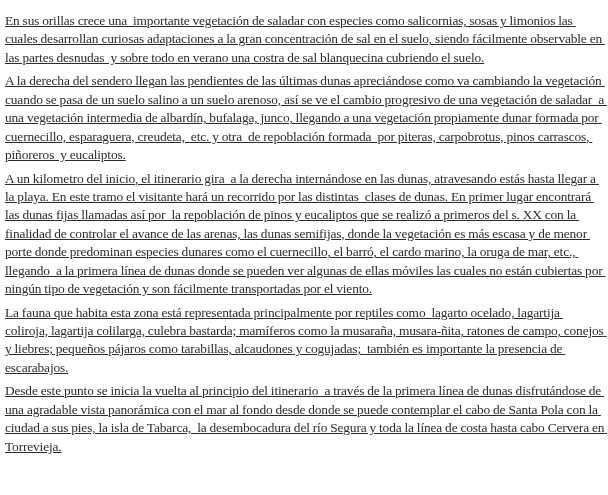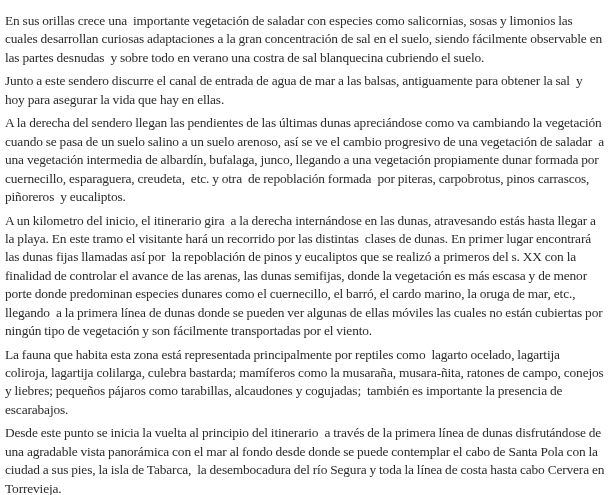--- a/index.html
+++ b/index.html
@@ -22,25 +22,25 @@
       font-size: 13.4px;
       line-height: 18.4px;
       color: #2b2b2b;
       letter-spacing: -0.15px;
       word-spacing: -0.2px;
     }
     .doc p {
       margin: 0 0 5.2px 0;
       padding: 0;
       white-space: pre-wrap;
+      text-decoration: underline;
     }
   </style>
 </head>
 <body>
 
 <div class="doc">
   <p>En sus orillas crece una  importante vegetación de saladar con especies como salicornias, sosas y limonios las cuales desarrollan curiosas adaptaciones a la gran concentración de sal en el suelo, siendo fácilmente observable en las partes desnudas  y sobre todo en verano una costra de sal blanquecina cubriendo el suelo.</p>
-  <p>Junto a este sendero discurre el canal de entrada de agua de mar a las balsas, antiguamente para obtener la sal  y hoy para asegurar la vida que hay en ellas.</p>
   <p>A la derecha del sendero llegan las pendientes de las últimas dunas apreciándose como va cambiando la vegetación cuando se pasa de un suelo salino a un suelo arenoso, así se ve el cambio progresivo de una vegetación de saladar  a una vegetación intermedia de albardín, bufalaga, junco, llegando a una vegetación propiamente dunar formada por cuernecillo, esparaguera, creudeta,  etc. y otra  de repoblación formada  por piteras, carpobrotus, pinos carrascos, piñoreros  y eucaliptos.</p>
   <p>A un kilometro del inicio, el itinerario gira  a la derecha internándose en las dunas, atravesando estás hasta llegar a la playa. En este tramo el visitante hará un recorrido por las distintas  clases de dunas. En primer lugar encontrará las dunas fijas llamadas así por  la repoblación de pinos y eucaliptos que se realizó a primeros del s. XX con la finalidad de controlar el avance de las arenas, las dunas semifijas, donde la vegetación es más escasa y de menor porte donde predominan especies dunares como el cuernecillo, el barró, el cardo marino, la oruga de mar, etc., llegando  a la primera línea de dunas donde se pueden ver algunas de ellas móviles las cuales no están cubiertas por ningún tipo de vegetación y son fácilmente transportadas por el viento.</p>
   <p>La fauna que habita esta zona está representada principalmente por reptiles como  lagarto ocelado, lagartija coliroja, lagartija colilarga, culebra bastarda; mamíferos como la musaraña, musara-ñita, ratones de campo, conejos y liebres; pequeños pájaros como tarabillas, alcaudones y cogujadas;  también es importante la presencia de escarabajos.</p>
   <p>Desde este punto se inicia la vuelta al principio del itinerario  a través de la primera línea de dunas disfrutándose de una agradable vista panorámica con el mar al fondo desde donde se puede contemplar el cabo de Santa Pola con la ciudad a sus pies, la isla de Tabarca,  la desembocadura del río Segura y toda la línea de costa hasta cabo Cervera en Torrevieja.</p>
 </div>
 
 </body></html>

